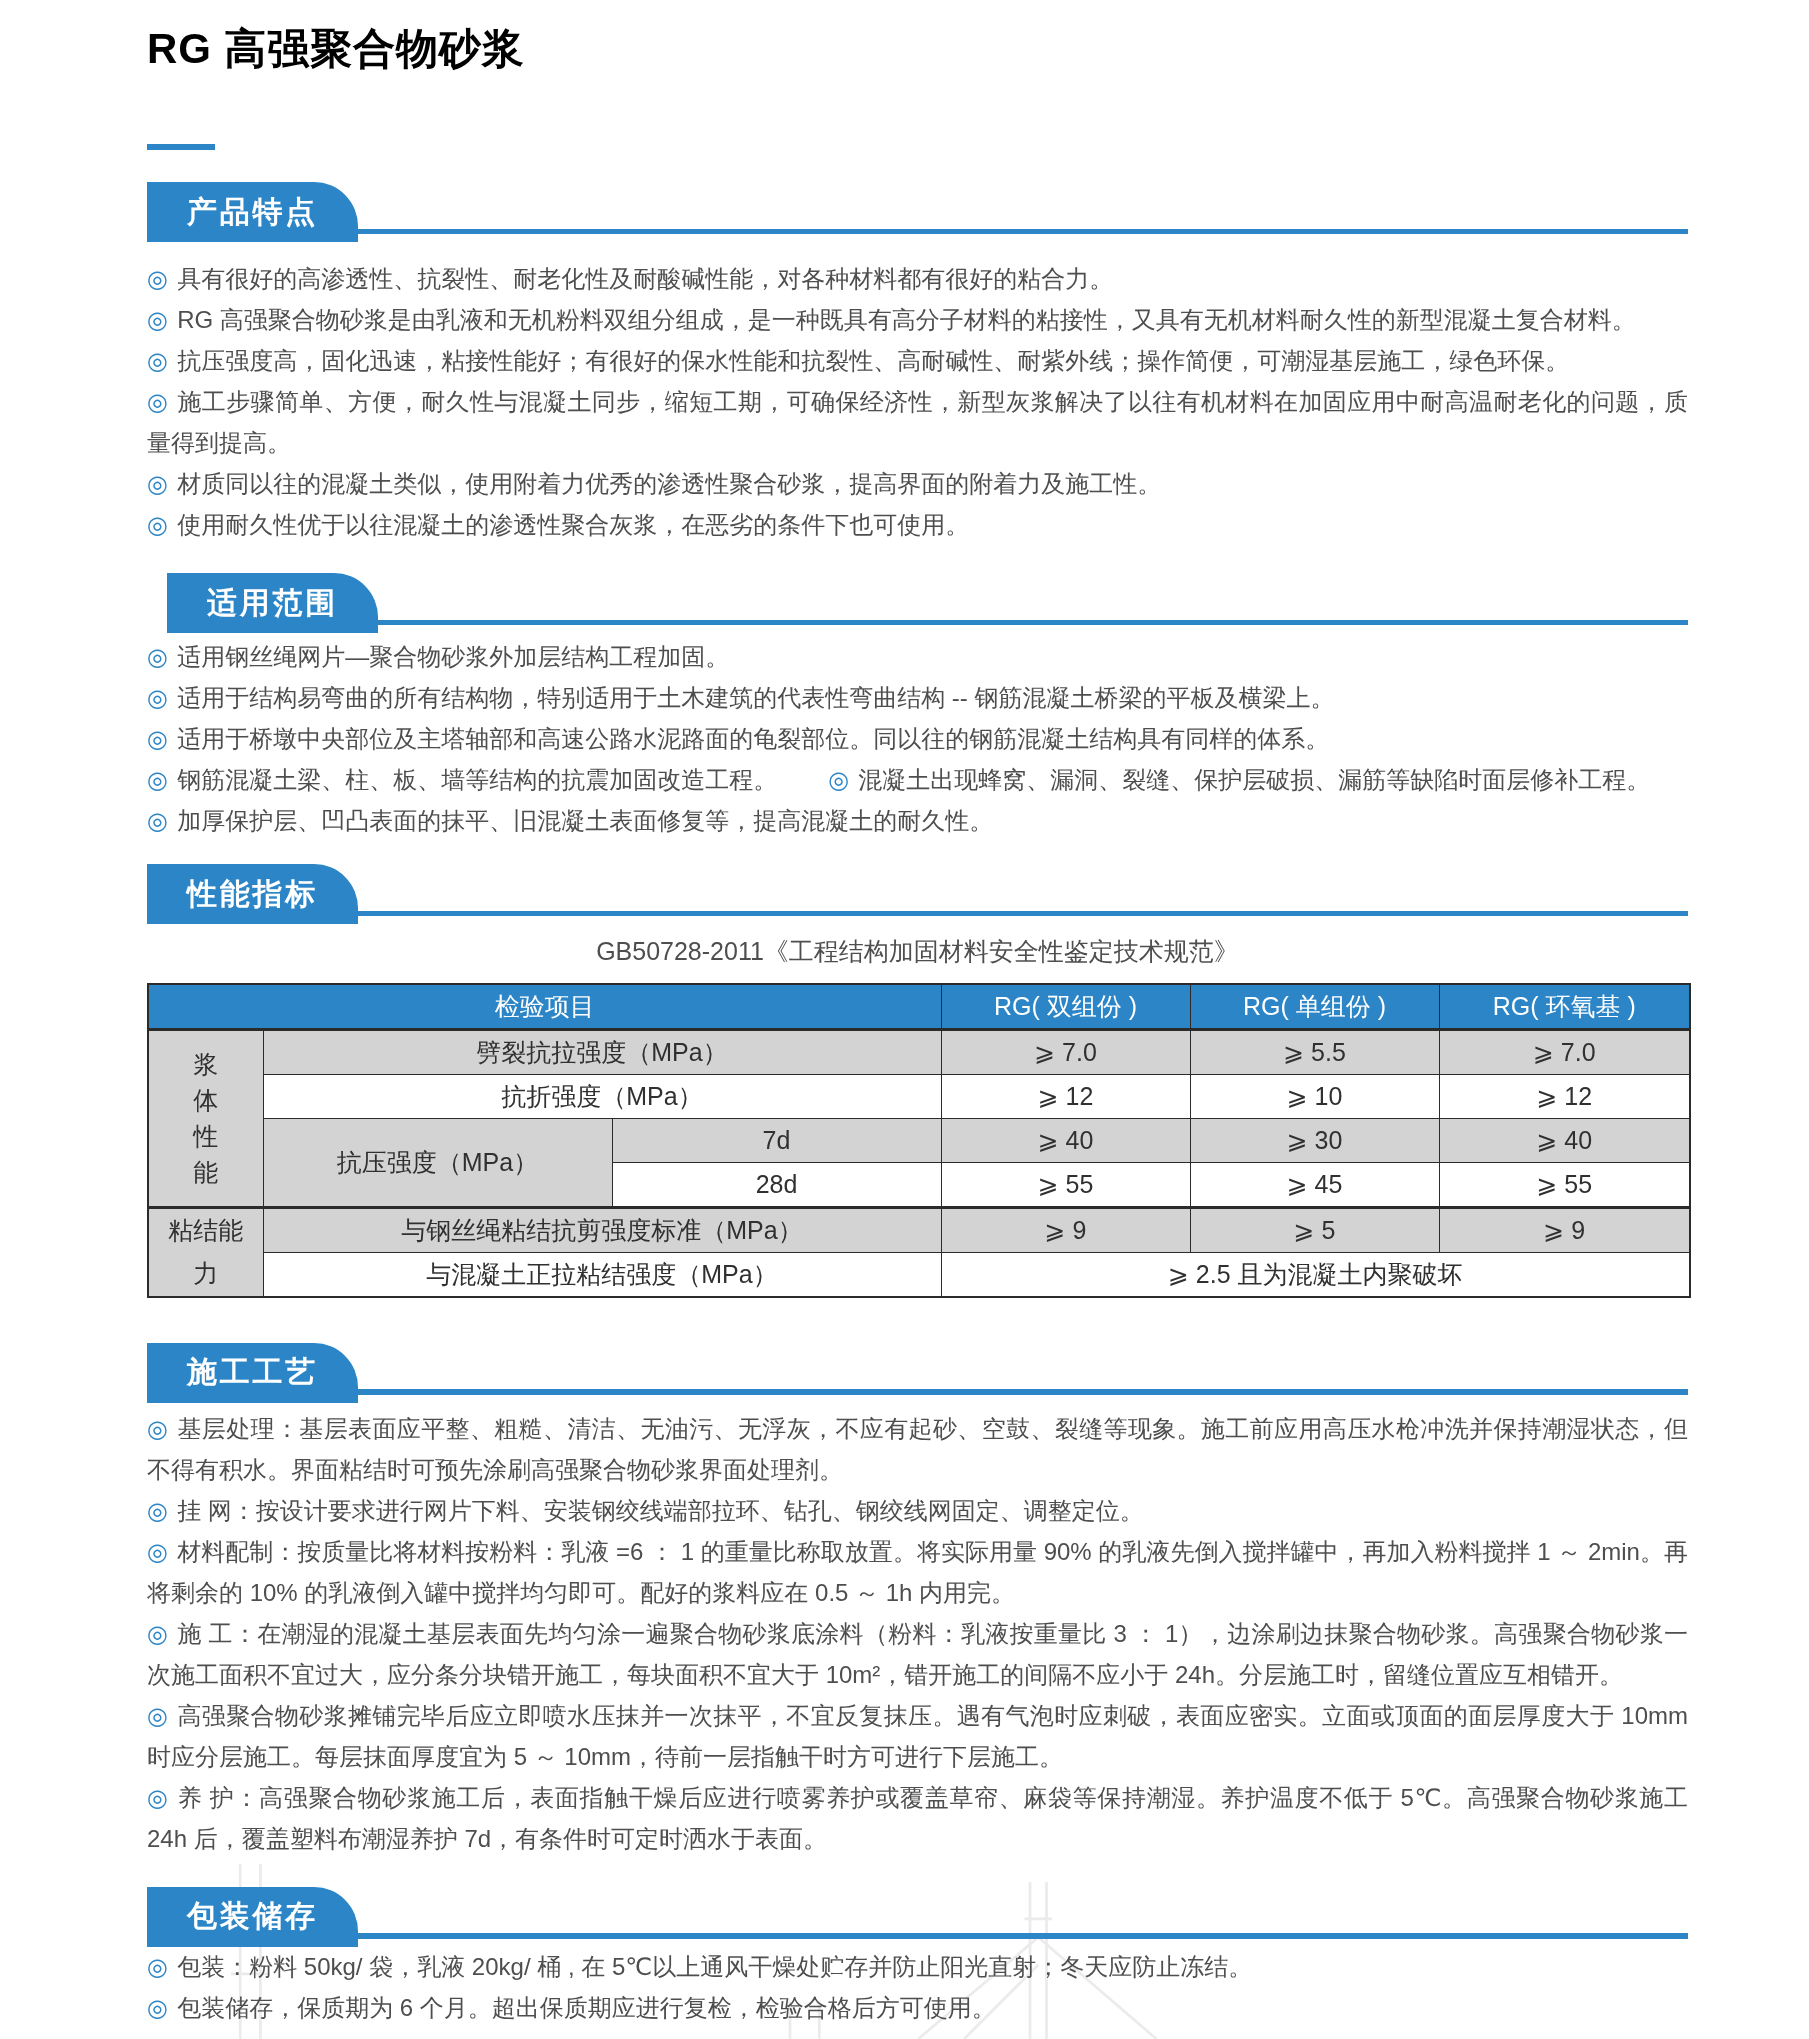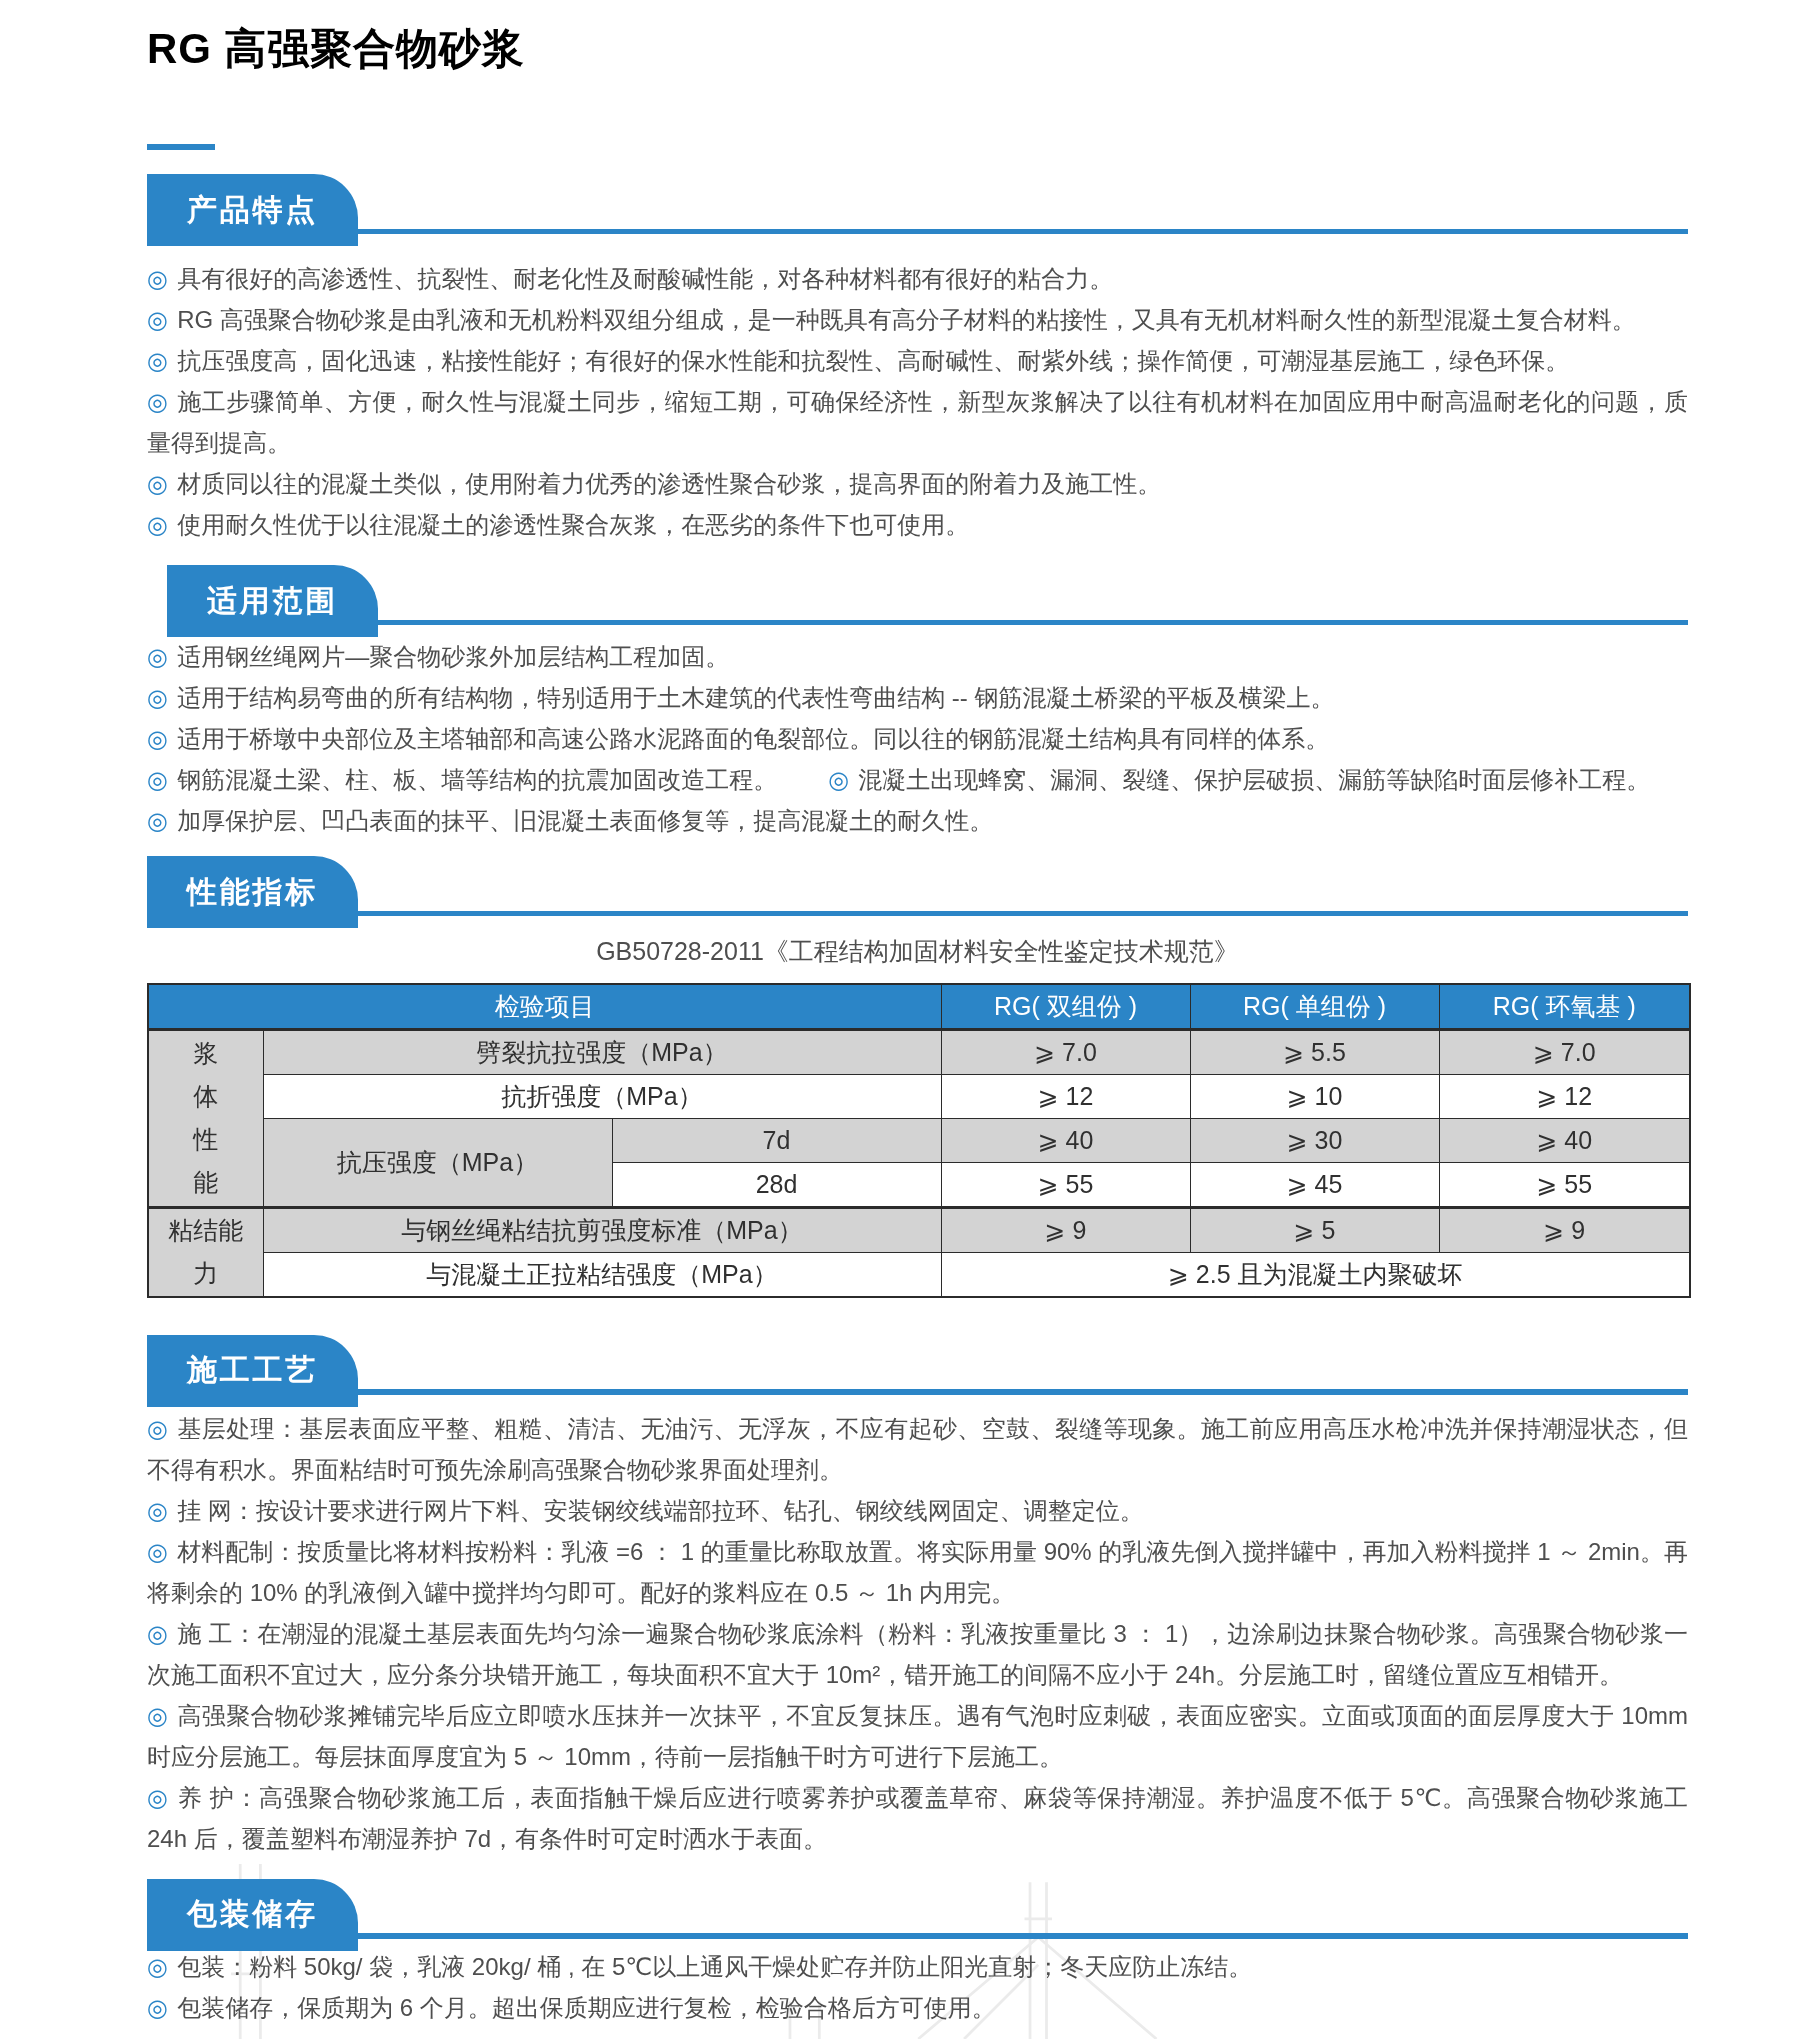--- a/index.html
+++ b/index.html
@@ -22,21 +22,21 @@
     line-height: 50px;
     font-weight: 700;
     color: #000000;
     letter-spacing: 0.9px;
   }
   .dash { width: 68px; height: 6.4px; background: #2b85c7; margin-top: 70px; }
 
   .sec-head { position: relative; height: 60px; }
   .sec-head .rule { position: absolute; left: 0; right: 0; bottom: 0; height: 5.5px; background: #2b85c7; }
   .sec-head .badge {
-    position: absolute; left: 0; top: 0; height: 72px; min-width: 211px;
+    position: absolute; left: 0; top: 8px; height: 60px; min-width: 211px;
     box-sizing: border-box; padding: 0 31px;
     background: #2b85c7; border-top-right-radius: 44px;
     display: flex; align-items: center; justify-content: center;
   }
   .sec-head .badge span { color: #ffffff; font-size: 30px; font-weight: 700; letter-spacing: 2.8px; }
 
   .mt-feat { margin-top: 24px; }
   .mt-scope { margin-top: 20px; margin-left: 20px; }
   .mt-perf { margin-top: 14.7px; }
   .mt-proc { margin-top: 37px; }
@@ -55,21 +55,21 @@
   table.perf { border-collapse: collapse; width: 1541px; margin-top: 11px; table-layout: fixed; border: 2.8px solid #2b2b2b; padding-left: 44px; }
   table.perf td {
     border: 1.8px solid #2b2b2b; height: 43px; padding: 0;
     text-align: center; vertical-align: middle;
     font-size: 25px; color: #303030; background: #ffffff;
   }
   table.perf td.hd { background: #2b85c7; color: #ffffff; border-bottom-width: 3.7px; }
   table.perf td.gray { background: #d3d3d3; }
   table.perf tr.bond td { border-top-width: 3.7px; }
   table.perf td.vlabel { background: #d3d3d3; }
-  table.perf td.vlabel .v1 { width: 27.5px; margin: 0 auto; word-break: break-all; line-height: 43px; }
+  table.perf td.vlabel .v1 { width: 27.5px; margin: 0 auto; word-break: break-all; line-height: 36px; }
   table.perf td.vlabel .v3 { width: 81px; margin: 0 auto; word-break: break-all; line-height: 43px; }
 
   svg.wm { position: absolute; left: 92px; top: 1864px; z-index: 0; }
 </style>
 </head>
 <body>
 
 <div class="page">
 
   <svg class="wm" width="1286" height="175" viewBox="0 0 1400 191" fill="none" stroke="#ebebeb" stroke-width="3">

